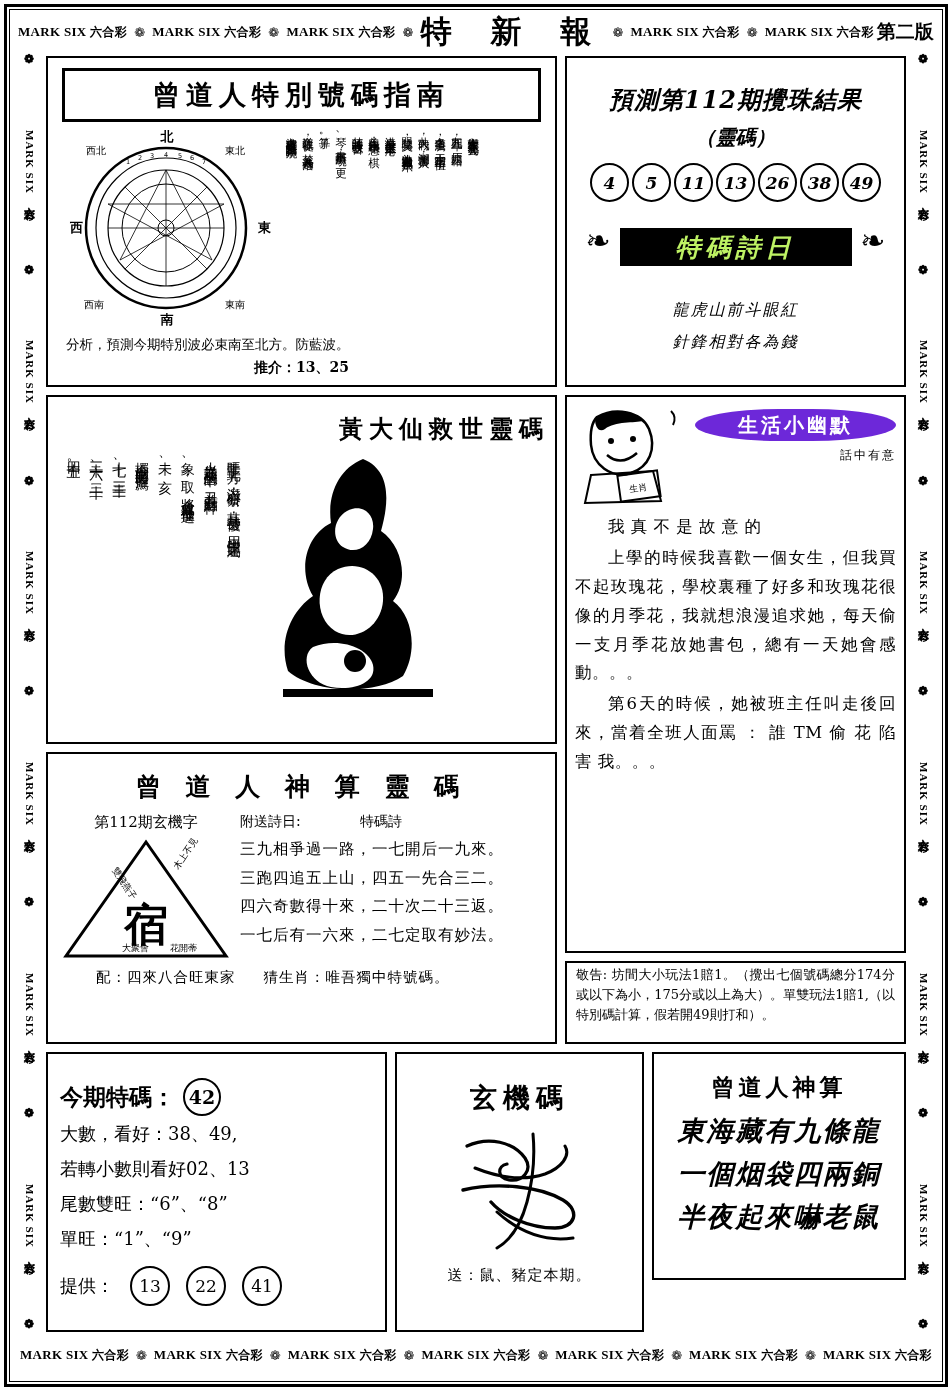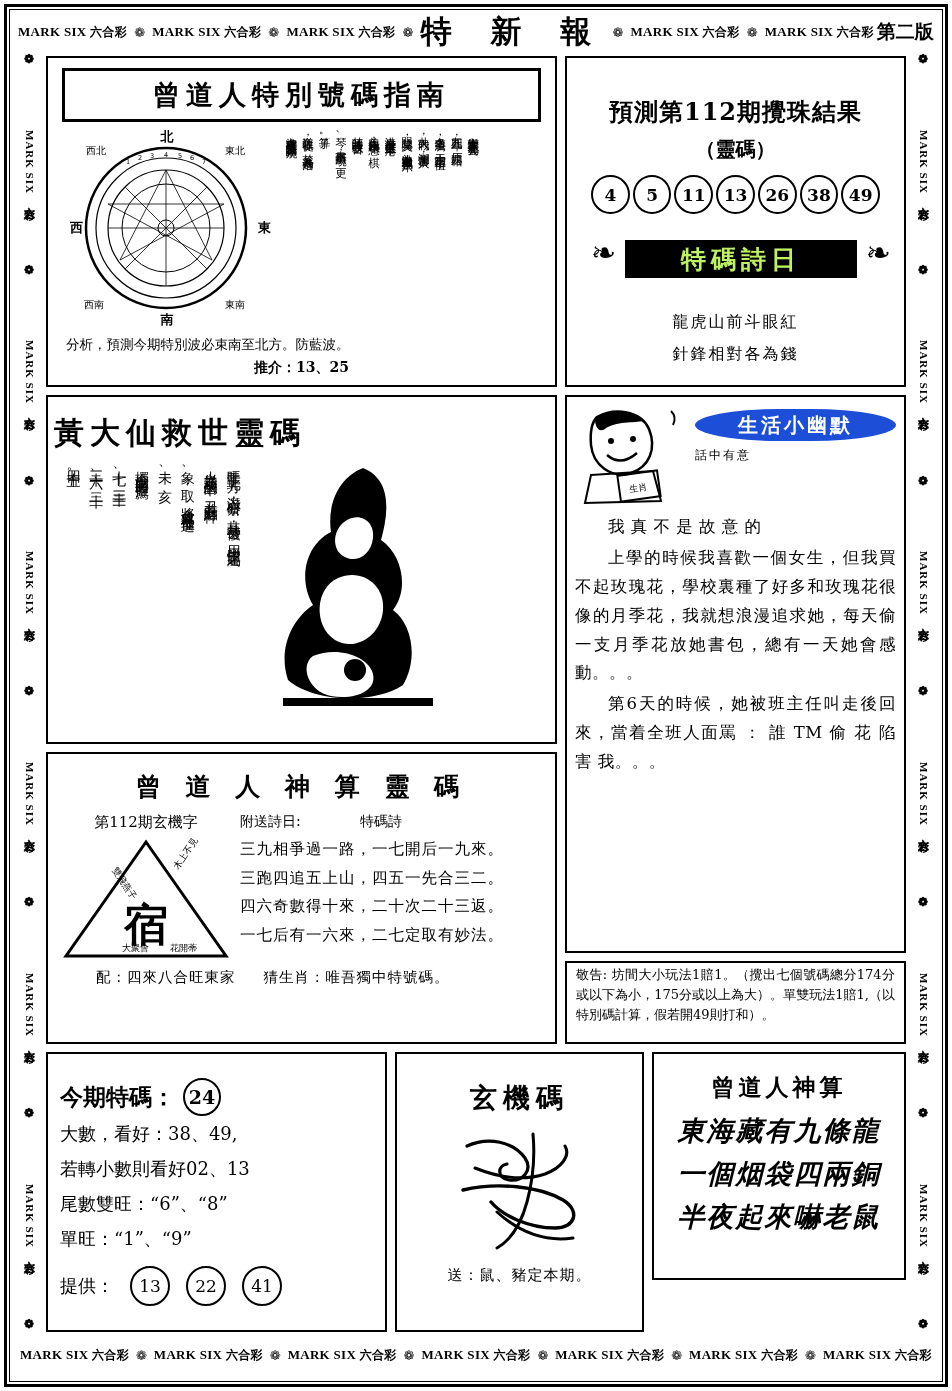--- a/index.html
+++ b/index.html
@@ -69,21 +69,21 @@
     font-size:11.5px;line-height:1.35;letter-spacing:1px;height:196px;
   }
   .vcols{display:flex;flex-direction:row-reverse;gap:1px;}
   .guide-foot{
     padding:6px 10px 0 10px;font-family:"DejaVu Serif","Liberation Serif",serif;
     font-size:13.5px;line-height:1.5;text-align:justify;
   }
   .guide-rec{text-align:center;font-weight:bold;font-size:14px;margin-top:3px;}
 
   
-  #b-predict{left:519px;top:0;width:341px;height:331px;padding:24px;text-align:center;}
+  #b-predict{left:519px;top:0;width:341px;height:331px;padding:12px;text-align:center;font-style:italic;}
   .pred-title{
     font-family:"DejaVu Serif","Liberation Serif",serif;font-weight:bold;
     font-size:24px;letter-spacing:1px;margin-top:14px;
   }
   .pred-sub{font-family:"DejaVu Serif",serif;font-weight:bold;font-size:20px;margin-top:8px;}
   .balls{display:flex;justify-content:center;gap:3px;margin-top:12px;}
   .ball{
     width:35px;height:35px;border:2px solid #000;border-radius:50%;
     display:flex;align-items:center;justify-content:center;
     font-family:"DejaVu Serif",serif;font-size:17px;font-weight:bold;
@@ -97,39 +97,39 @@
   }
   .banner .bar span{
     color:#bef264;font-family:"DejaVu Serif",serif;font-weight:bold;font-size:25px;letter-spacing:5px;
   }
   .leaf{position:absolute;font-size:30px;line-height:1;top:8px;}
   .poem{margin-top:18px;font-family:"DejaVu Serif",serif;font-size:16px;line-height:2;letter-spacing:2px;}
 
   
   #b-wong{left:0;top:339px;width:511px;height:349px;padding:6px;}
   .wong-title{
-    text-align:left;font-family:"DejaVu Serif","Liberation Serif",serif;
-    font-weight:bold;font-size:30px;letter-spacing:6px;margin:10px 0 6px;
+    text-align:right;font-family:"DejaVu Serif","Liberation Serif",serif;
+    font-weight:bold;font-size:24px;letter-spacing:6px;margin:10px 0 6px;
   }
   .wong-body{display:flex;justify-content:flex-start;height:258px;padding-left:10px;}
   .wong-cols{display:flex;flex-direction:row-reverse;gap:4px;}
   .wong-cols .vtext{font-size:14px;height:250px;letter-spacing:2px;}
   .wong-art{flex:1;position:relative;}
 
   
   #b-humour{left:519px;top:339px;width:341px;height:558px;padding:8px;}
   .hum-top{display:flex;height:100px;}
   .hum-face{width:120px;position:relative;}
   .hum-banner{flex:1;padding-top:4px;}
   .hum-bar{
-    background:#1d4ed8;color:#fff;height:32px;display:flex;align-items:center;justify-content:center;
+    background:#6d28d9;color:#fff;height:32px;display:flex;align-items:center;justify-content:center;
     border-radius:50%/60%;
     font-family:"DejaVu Serif",serif;font-weight:bold;font-size:20px;letter-spacing:3px;
   }
-  .hum-sub{text-align:left;font-size:12px;margin-top:6px;font-family:"DejaVu Serif",serif;letter-spacing:2px;}
+  .hum-sub{text-align:right;font-size:12px;margin-top:6px;font-family:"DejaVu Serif",serif;letter-spacing:2px;}
   .hum-text{
     font-family:"DejaVu Serif","Liberation Serif",serif;font-size:16.5px;line-height:1.75;
     text-align:justify;margin-top:8px;letter-spacing:.5px;
   }
   .hum-text p{margin:0 0 2px 0;text-indent:2em;}
 
   
   #b-notice{left:519px;top:905px;width:341px;height:83px;padding:2px 9px;}
   .notice-text{font-family:"DejaVu Serif","Liberation Serif",serif;font-size:13px;line-height:1.55;text-align:justify;}
 
@@ -411,21 +411,21 @@
       <div class="zeng-foot">
         <span>配：</span><span>四來八合旺東家</span>
         &nbsp;&nbsp;&nbsp;
         <span>猜生肖：</span><span>唯吾獨中特號碼。</span>
       </div>
     </div>
 
     <div class="box" id="b-special">
       <div class="sp-head">
         <span>今期特碼：</span>
-        <span class="sp-circ">24</span>
+        <span class="sp-circ">42</span>
       </div>
       <div class="sp-lines">
         <div>大數，看好：38、49,</div>
         <div>若轉小數則看好02、13</div>
         <div>尾數雙旺：“6”、“8”</div>
         <div>單旺：“1”、“9”</div>
       </div>
       <div class="sp-prov">
         <span>提供：</span>
         <span class="sp-circ">13</span>

